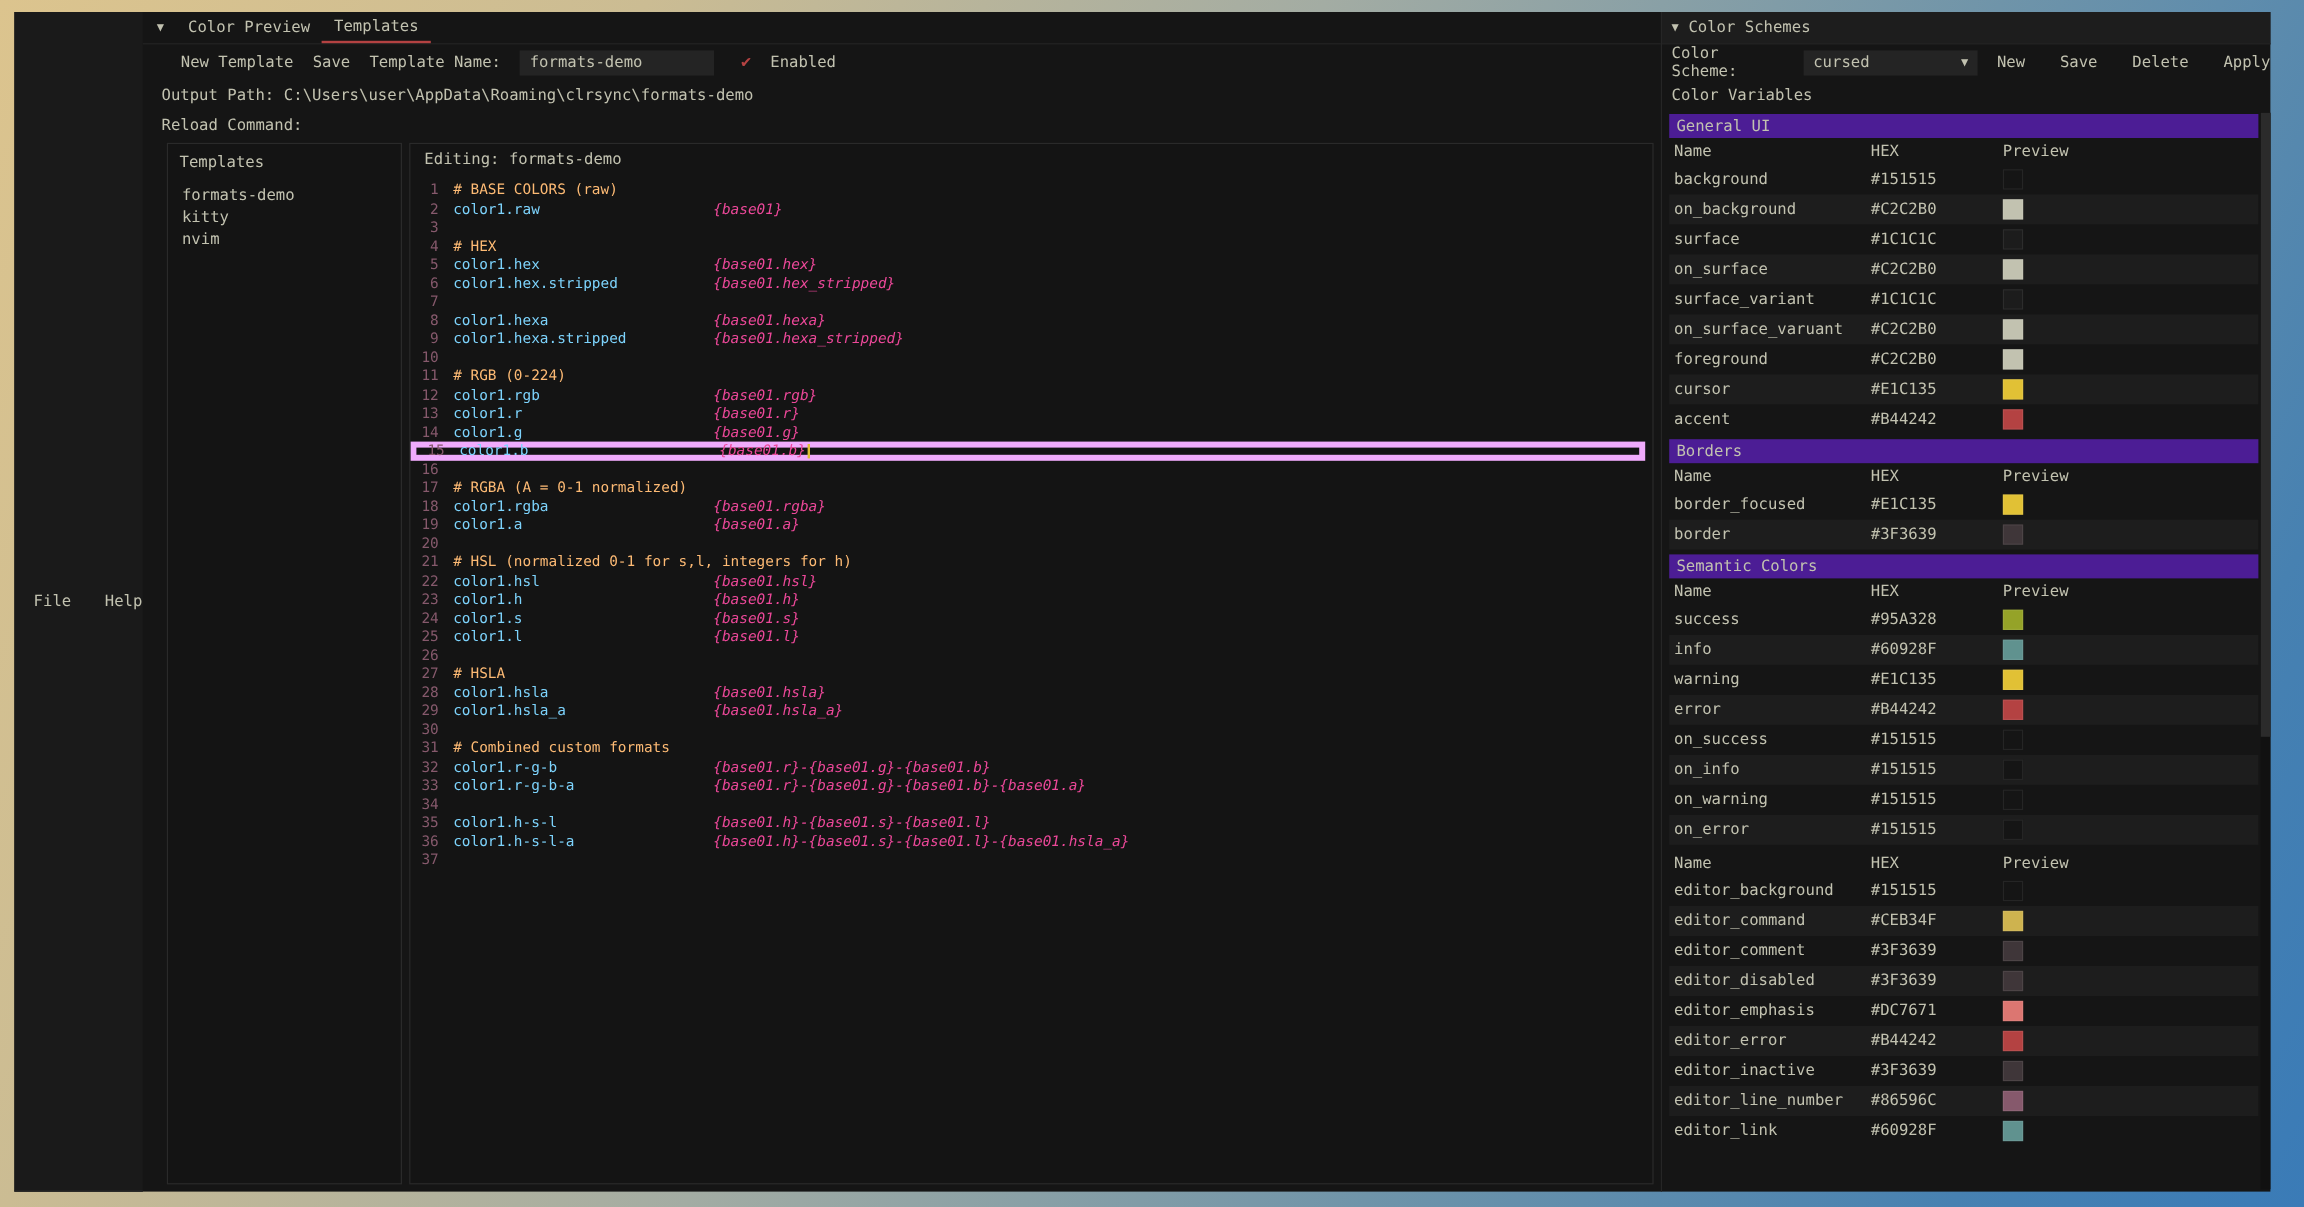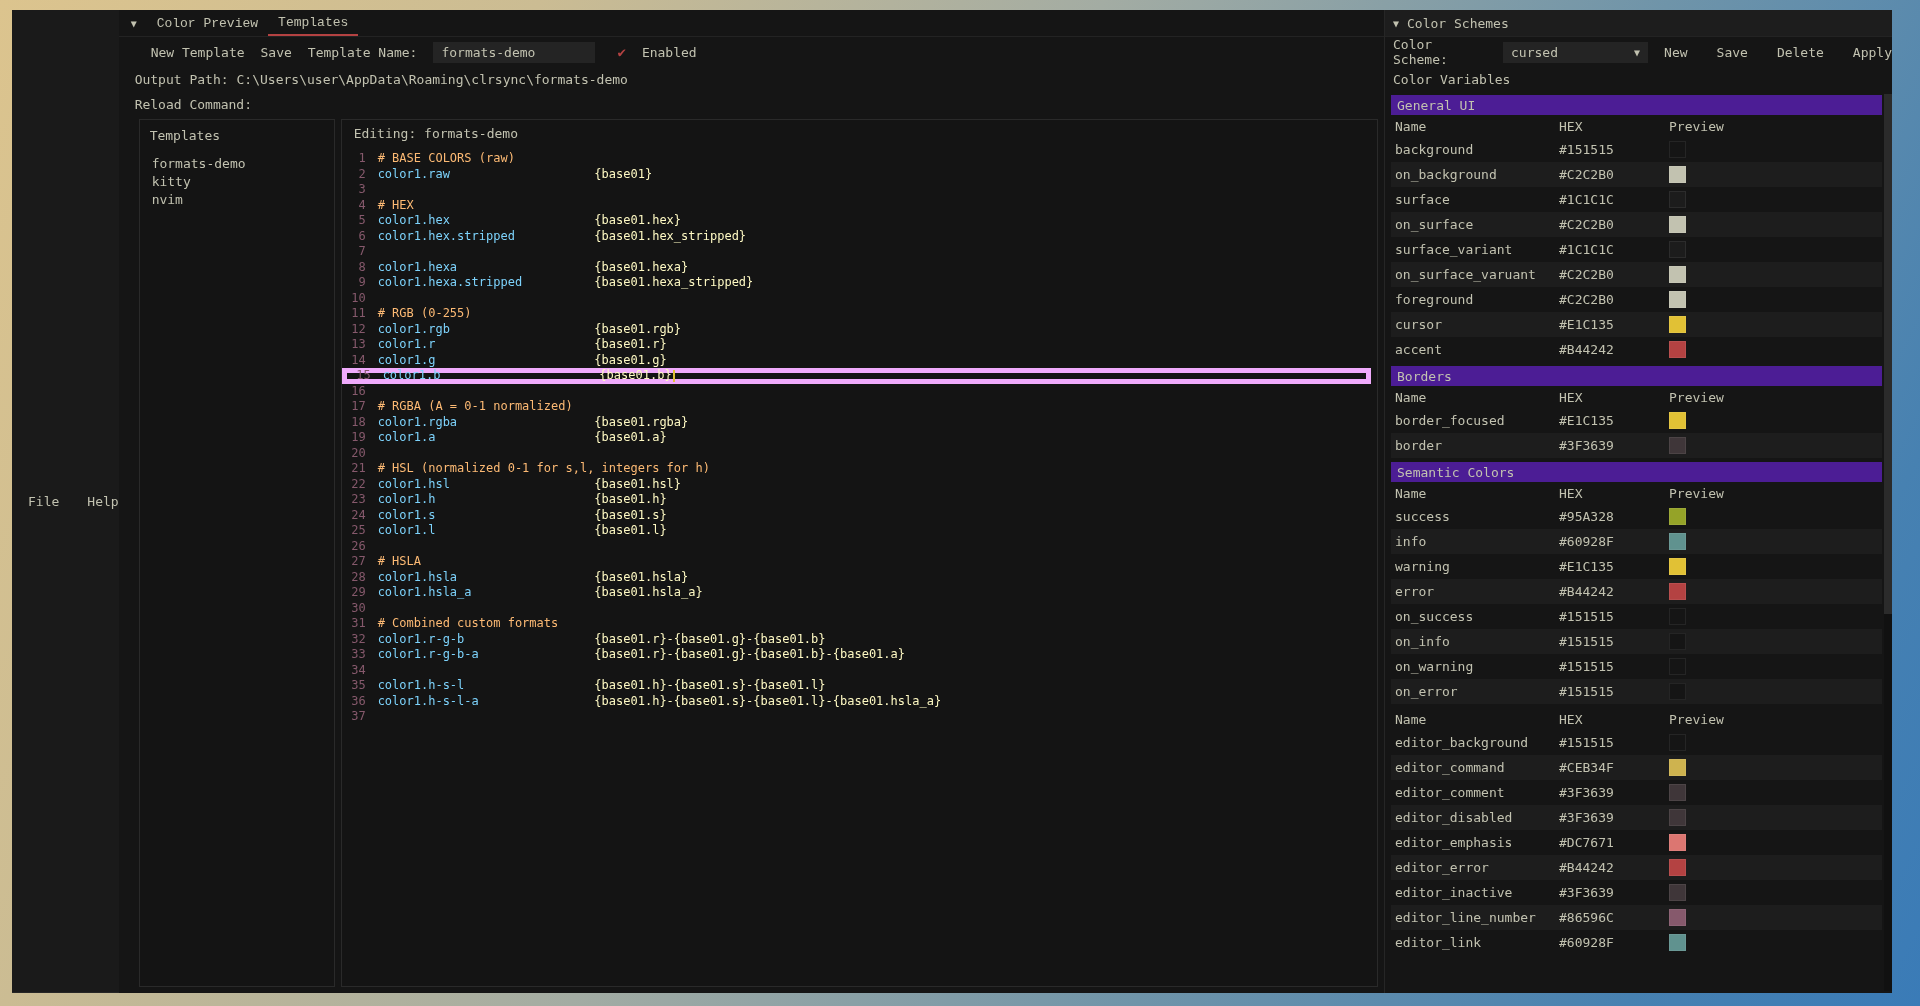--- a/index.html
+++ b/index.html
@@ -15,21 +15,21 @@
   
   .menubar { flex:0 0 26px; display:flex; align-items:center; padding-left:16px; gap:28px; background:#1a1a1a; border-bottom:1px solid #262626; }
   .menu-item { cursor:default; }
 
   .main { flex:1; display:flex; min-height:0; }
   .left { flex:1; display:flex; flex-direction:column; min-width:0; }
 
   
   .tabbar { flex:0 0 27px; display:flex; align-items:center; padding-left:12px; gap:6px; border-bottom:1px solid #232323; }
   .collapse { font-size:10px; margin-right:4px; }
-  .tabs { display:flex; height:100%; align-items:stretch;font-family:Liberation Mono, monospace; }
+  .tabs { display:flex; height:100%; align-items:stretch; }
   .tab { display:flex; align-items:center; padding:0 10px; position:relative; cursor:default; }
   .tab.active { border-bottom:2px solid #B44242; }
 
   
   .row1 { flex:0 0 30px; display:flex; align-items:center; padding-left:32px; gap:16px; }
   .row2 { flex:0 0 24px; display:flex; align-items:center; padding-left:16px; gap:8px; }
   .row3 { flex:0 0 26px; display:flex; align-items:center; padding-left:16px; gap:8px; }
   .btn { cursor:default; }
   .input { width:162px; height:21px; background:#242424; border:none; outline:none; color:#C2C2B0; font:inherit; padding:0 8px; }
   .check { color:#B44242; font-size:14px; margin-left:6px; }
@@ -41,21 +41,21 @@
   .titem { padding:1px 0 2px 2px; cursor:default; }
 
   .epanel { flex:1; border:1px solid #2a2a2a; background:#141414; display:flex; flex-direction:column; min-width:0; }
   .etitle { flex:0 0 27px; display:flex; align-items:center; padding-left:12px; }
   .ecode { flex:1; padding-top:4px; overflow:hidden; font-size:12px; line-height:15.5px; }
   .eline { display:flex; height:15.5px; align-items:center; white-space:pre; margin-right:6px; }
   .eline.sel { border:5px solid #f0abfc; }
   .lnum { flex:0 0 36px; text-align:right; color:#86596C; padding-right:12px; }
   .lbody { flex:1; }
   .key { display:inline-block; width:30ch; color:#7dd3fc; }
-  .val { color:#fef9c3; }
+  .val { color:#ec4899;font-style:italic; }
   .cmt { color:#fdba74; }
   .caret { display:inline-block; width:2px; height:12px; background:#E1C135; margin-left:1px; vertical-align:text-bottom; }
 
   
   .right { flex:0 0 508px; border-left:1px solid #262626; display:flex; flex-direction:column; min-width:0; position:relative; }
   .cshead { flex:0 0 27px; display:flex; align-items:center; gap:8px; padding-left:8px; background:#1d1d1d; border-bottom:1px solid #232323; }
   .cshead .collapse { margin-right:0; }
   .schemerow { flex:0 0 30px; display:flex; align-items:center; padding-left:8px; gap:12px; }
   .combo { width:150px; height:21px; background:#242424; display:flex; align-items:center; justify-content:space-between; padding:0 8px; cursor:default; }
   .combo .arrow { font-size:10px; }
@@ -131,21 +131,21 @@
               <div class="eline"><span class="lnum">1</span><span class="lbody"><span class="cmt"># BASE COLORS (raw)</span></span></div>
               <div class="eline"><span class="lnum">2</span><span class="lbody"><span class="key">color1.raw</span><span class="val">{base01}</span></span></div>
               <div class="eline"><span class="lnum">3</span><span class="lbody"></span></div>
               <div class="eline"><span class="lnum">4</span><span class="lbody"><span class="cmt"># HEX</span></span></div>
               <div class="eline"><span class="lnum">5</span><span class="lbody"><span class="key">color1.hex</span><span class="val">{base01.hex}</span></span></div>
               <div class="eline"><span class="lnum">6</span><span class="lbody"><span class="key">color1.hex.stripped</span><span class="val">{base01.hex_stripped}</span></span></div>
               <div class="eline"><span class="lnum">7</span><span class="lbody"></span></div>
               <div class="eline"><span class="lnum">8</span><span class="lbody"><span class="key">color1.hexa</span><span class="val">{base01.hexa}</span></span></div>
               <div class="eline"><span class="lnum">9</span><span class="lbody"><span class="key">color1.hexa.stripped</span><span class="val">{base01.hexa_stripped}</span></span></div>
               <div class="eline"><span class="lnum">10</span><span class="lbody"></span></div>
-              <div class="eline"><span class="lnum">11</span><span class="lbody"><span class="cmt"># RGB (0-255)</span></span></div>
+              <div class="eline"><span class="lnum">11</span><span class="lbody"><span class="cmt"># RGB (0-224)</span></span></div>
               <div class="eline"><span class="lnum">12</span><span class="lbody"><span class="key">color1.rgb</span><span class="val">{base01.rgb}</span></span></div>
               <div class="eline"><span class="lnum">13</span><span class="lbody"><span class="key">color1.r</span><span class="val">{base01.r}</span></span></div>
               <div class="eline"><span class="lnum">14</span><span class="lbody"><span class="key">color1.g</span><span class="val">{base01.g}</span></span></div>
               <div class="eline sel"><span class="lnum">15</span><span class="lbody"><span class="key">color1.b</span><span class="val">{base01.b}</span><span class="caret"></span></span></div>
               <div class="eline"><span class="lnum">16</span><span class="lbody"></span></div>
               <div class="eline"><span class="lnum">17</span><span class="lbody"><span class="cmt"># RGBA (A = 0-1 normalized)</span></span></div>
               <div class="eline"><span class="lnum">18</span><span class="lbody"><span class="key">color1.rgba</span><span class="val">{base01.rgba}</span></span></div>
               <div class="eline"><span class="lnum">19</span><span class="lbody"><span class="key">color1.a</span><span class="val">{base01.a}</span></span></div>
               <div class="eline"><span class="lnum">20</span><span class="lbody"></span></div>
               <div class="eline"><span class="lnum">21</span><span class="lbody"><span class="cmt"># HSL (normalized 0-1 for s,l, integers for h)</span></span></div>

